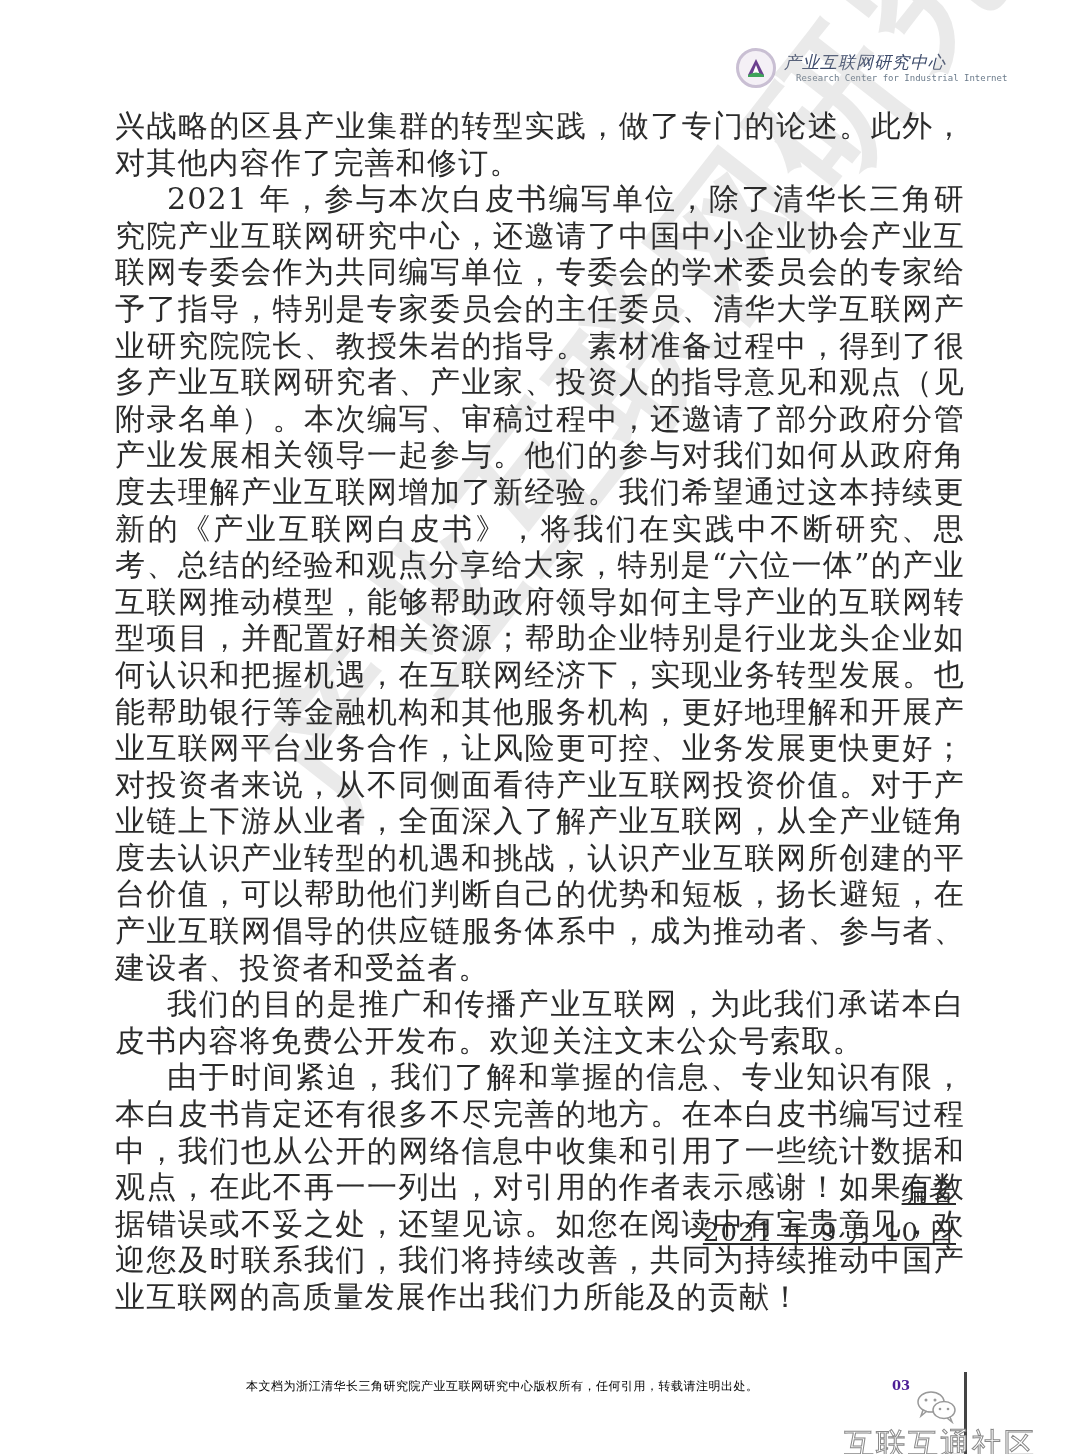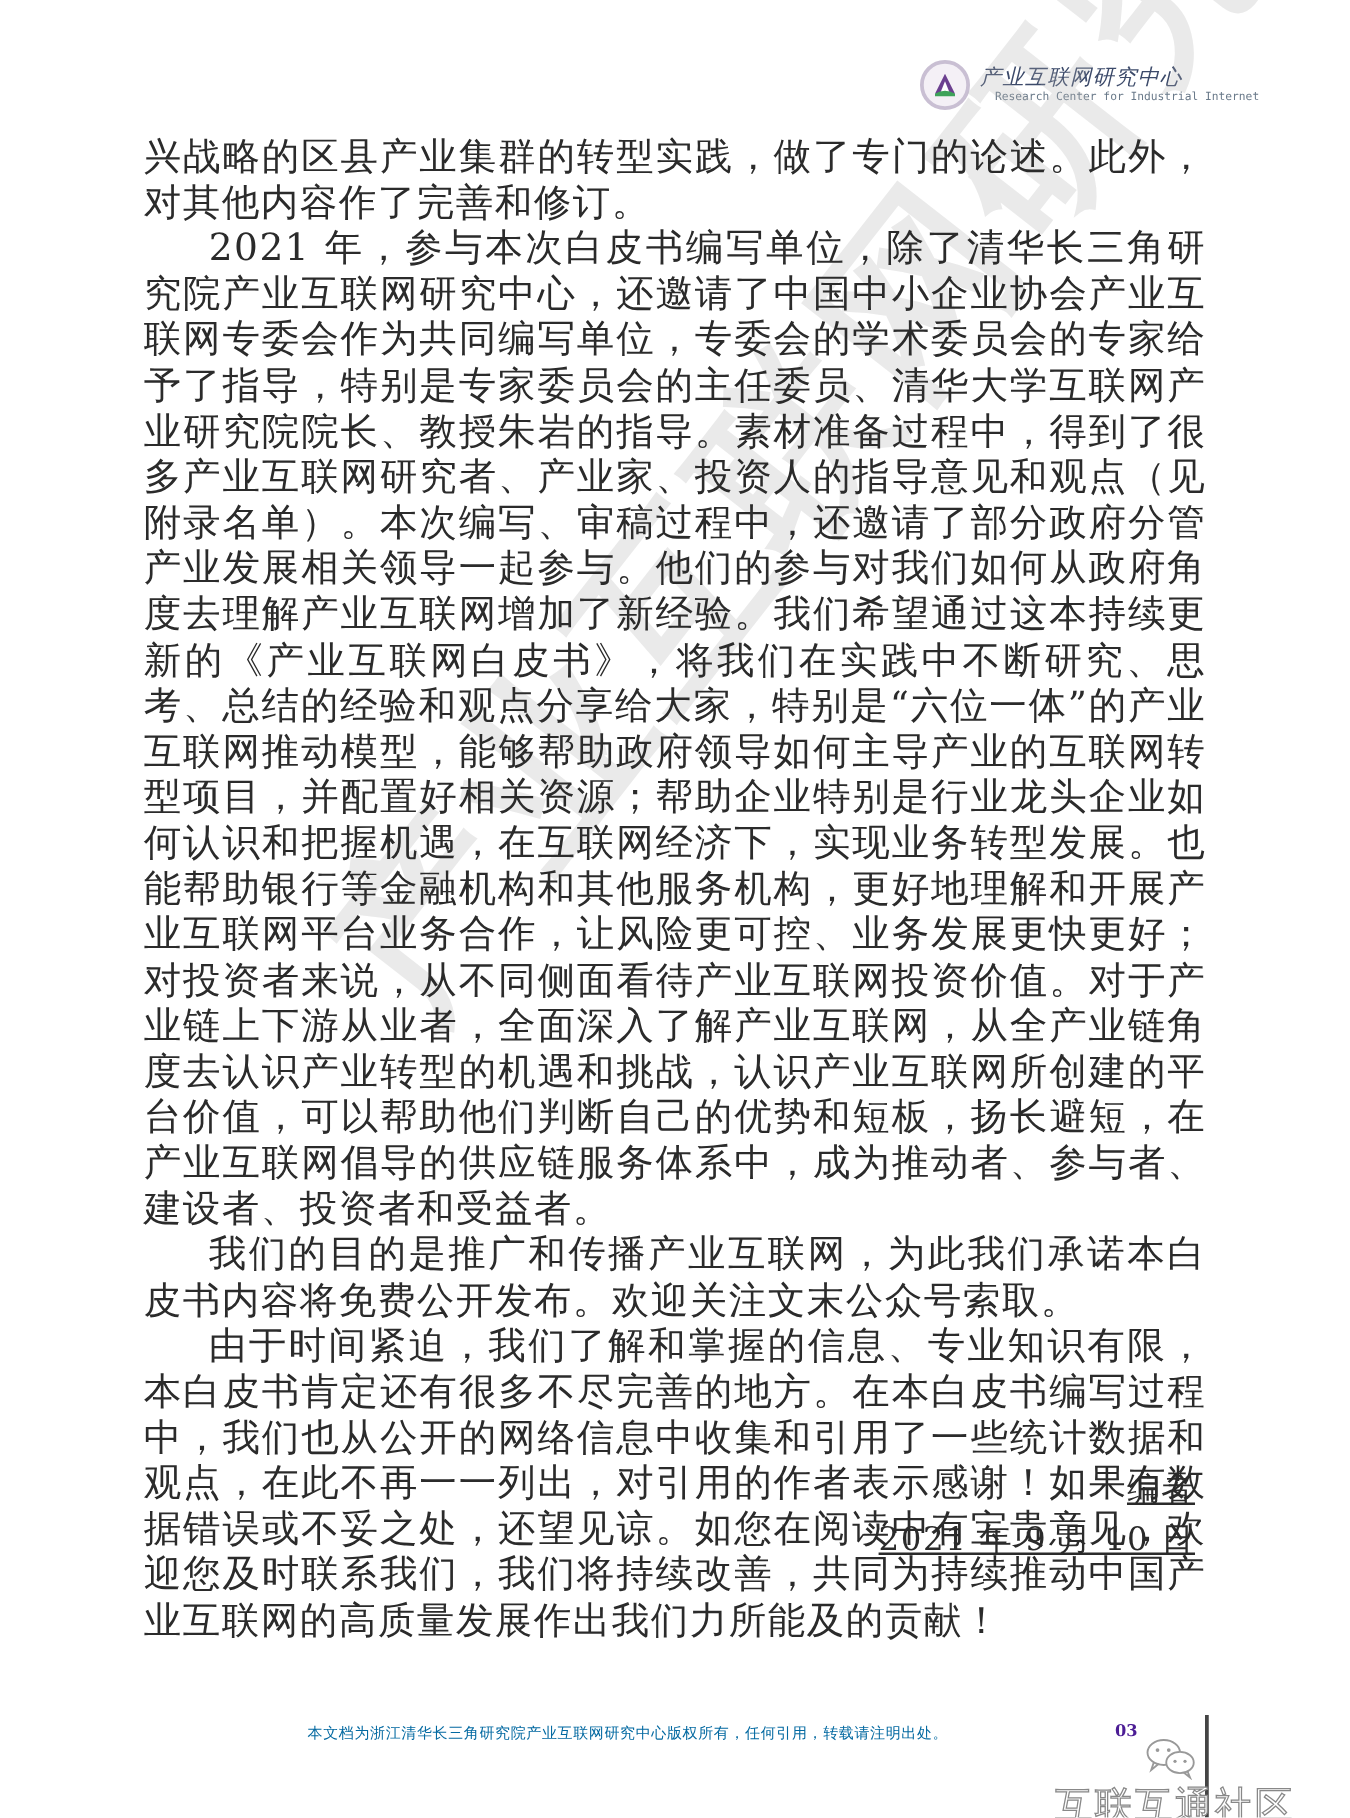--- a/index.html
+++ b/index.html
@@ -101,21 +101,21 @@
       transform: rotate(-52deg);
       transform-origin: left top;
       white-space: nowrap;
       letter-spacing: 8px;
     }
     .footer-note {
       position: absolute;
       left: 246px;
       top: 1378px;
       font-size: 12px;
-      color: #0369a1;
+      color: #000000;
       letter-spacing: 0.5px;
       text-align: center;
     }
     .page-number {
       position: absolute;
       left: 892px;
       top: 1378px;
       font-size: 13px;
       font-weight: bold;
       color: #4c1d95;

